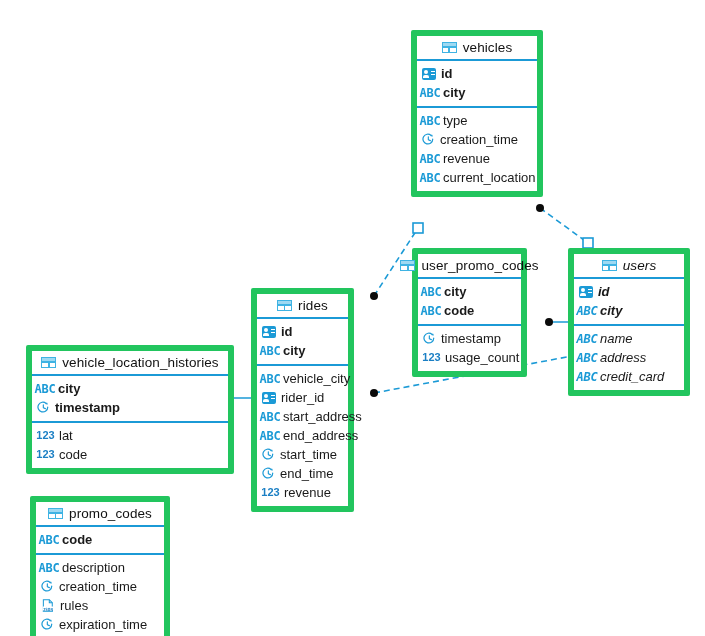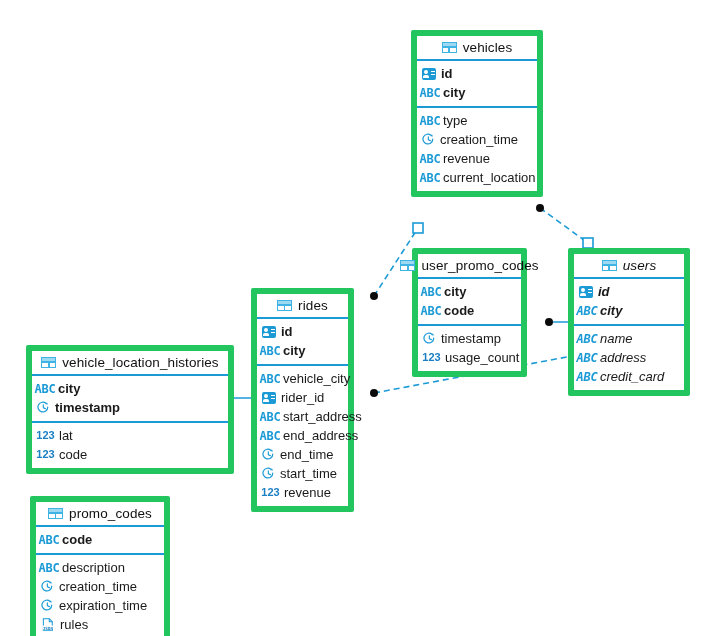--- a/index.html
+++ b/index.html
@@ -260,29 +260,29 @@
         <div class="field">
           <span class="ic ic-abc">ABC</span>
           <span class="fname">end_address</span>
         </div>
         <div class="field">
           <span class="ic ic-clock"><svg viewBox="0 0 16 16" width="13" height="13">
               <path d="M11.2 3.0 A6 6 0 1 0 13.2 7.6" fill="none" stroke="#1b9ad6" stroke-width="1.5" stroke-linecap="round"></path>
               <path d="M12.2 1.6 L13.5 4.3 L10.6 4.1 Z" fill="#1b9ad6"></path>
               <path d="M7.8 4.6 L7.8 8.2 L10.3 9.4" fill="none" stroke="#1b9ad6" stroke-width="1.4" stroke-linecap="round" stroke-linejoin="round"></path>
             </svg></span>
+          <span class="fname">start_time</span>
+        </div>
+        <div class="field">
+          <span class="ic ic-clock"><svg viewBox="0 0 16 16" width="13" height="13">
+              <path d="M11.2 3.0 A6 6 0 1 0 13.2 7.6" fill="none" stroke="#1b9ad6" stroke-width="1.5" stroke-linecap="round"></path>
+              <path d="M12.2 1.6 L13.5 4.3 L10.6 4.1 Z" fill="#1b9ad6"></path>
+              <path d="M7.8 4.6 L7.8 8.2 L10.3 9.4" fill="none" stroke="#1b9ad6" stroke-width="1.4" stroke-linecap="round" stroke-linejoin="round"></path>
+            </svg></span>
           <span class="fname">end_time</span>
-        </div>
-        <div class="field">
-          <span class="ic ic-clock"><svg viewBox="0 0 16 16" width="13" height="13">
-              <path d="M11.2 3.0 A6 6 0 1 0 13.2 7.6" fill="none" stroke="#1b9ad6" stroke-width="1.5" stroke-linecap="round"></path>
-              <path d="M12.2 1.6 L13.5 4.3 L10.6 4.1 Z" fill="#1b9ad6"></path>
-              <path d="M7.8 4.6 L7.8 8.2 L10.3 9.4" fill="none" stroke="#1b9ad6" stroke-width="1.4" stroke-linecap="round" stroke-linejoin="round"></path>
-            </svg></span>
-          <span class="fname">start_time</span>
         </div>
         <div class="field">
           <span class="ic ic-num">123</span>
           <span class="fname">revenue</span>
         </div>
       </div>
     </div>
     <div class="table-node" style="left: 26px; top: 345px; width: 208px;">
       <div class="tbl-header">
         <span class="ic ic-table">
@@ -333,34 +333,34 @@
           <span class="ic ic-abc">ABC</span>
           <span class="fname">description</span>
         </div>
         <div class="field">
           <span class="ic ic-clock"><svg viewBox="0 0 16 16" width="13" height="13">
               <path d="M11.2 3.0 A6 6 0 1 0 13.2 7.6" fill="none" stroke="#1b9ad6" stroke-width="1.5" stroke-linecap="round"></path>
               <path d="M12.2 1.6 L13.5 4.3 L10.6 4.1 Z" fill="#1b9ad6"></path>
               <path d="M7.8 4.6 L7.8 8.2 L10.3 9.4" fill="none" stroke="#1b9ad6" stroke-width="1.4" stroke-linecap="round" stroke-linejoin="round"></path>
             </svg></span>
           <span class="fname">creation_time</span>
-        </div>
-        <div class="field">
-          <span class="ic ic-clock"><svg viewBox="0 0 16 16" width="13" height="13">
-              <path d="M11.2 3.0 A6 6 0 1 0 13.2 7.6" fill="none" stroke="#1b9ad6" stroke-width="1.5" stroke-linecap="round"></path>
-              <path d="M12.2 1.6 L13.5 4.3 L10.6 4.1 Z" fill="#1b9ad6"></path>
-              <path d="M7.8 4.6 L7.8 8.2 L10.3 9.4" fill="none" stroke="#1b9ad6" stroke-width="1.4" stroke-linecap="round" stroke-linejoin="round"></path>
-            </svg></span>
-          <span class="fname">expiration_time</span>
         </div>
         <div class="field">
           <span class="ic ic-json"><svg viewBox="0 0 14 14" width="14" height="13">
               <path d="M2 0.8 L8.4 0.8 L11.6 4 L11.6 12.6 L2 12.6 Z" fill="#ffffff" stroke="#1b9ad6" stroke-width="1.1"></path>
               <path d="M8.4 0.8 L8.4 4 L11.6 4" fill="none" stroke="#1b9ad6" stroke-width="1.1"></path>
               <rect x="1.2" y="8.1" width="11.4" height="5.0" fill="#ffffff"></rect>
               <text x="6.8" y="12.4" font-family="DejaVu Sans Mono, monospace" font-size="4.6" font-weight="bold" fill="#1b7fc4" text-anchor="middle">JSON</text>
               <path d="M1.4 13.3 L12.4 13.3" stroke="#1b9ad6" stroke-width="0.9"></path>
             </svg></span>
           <span class="fname">rules</span>
         </div>
+        <div class="field">
+          <span class="ic ic-clock"><svg viewBox="0 0 16 16" width="13" height="13">
+              <path d="M11.2 3.0 A6 6 0 1 0 13.2 7.6" fill="none" stroke="#1b9ad6" stroke-width="1.5" stroke-linecap="round"></path>
+              <path d="M12.2 1.6 L13.5 4.3 L10.6 4.1 Z" fill="#1b9ad6"></path>
+              <path d="M7.8 4.6 L7.8 8.2 L10.3 9.4" fill="none" stroke="#1b9ad6" stroke-width="1.4" stroke-linecap="round" stroke-linejoin="round"></path>
+            </svg></span>
+          <span class="fname">expiration_time</span>
+        </div>
       </div>
     </div>
   </div>
 
 </body></html>

